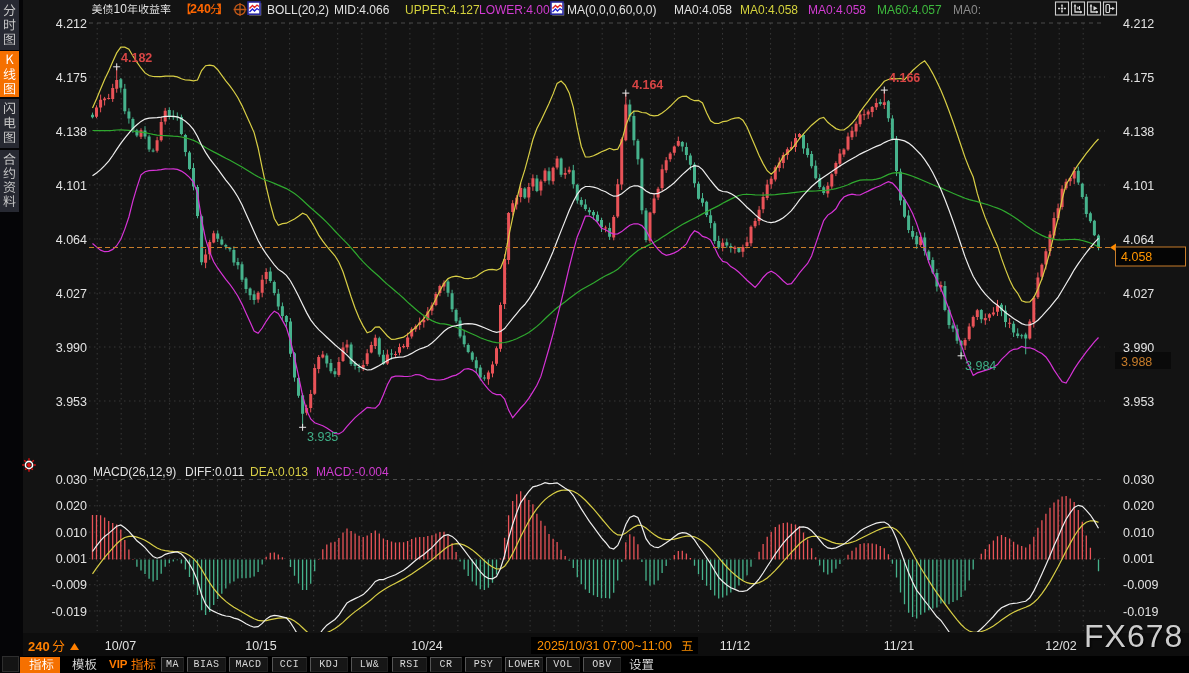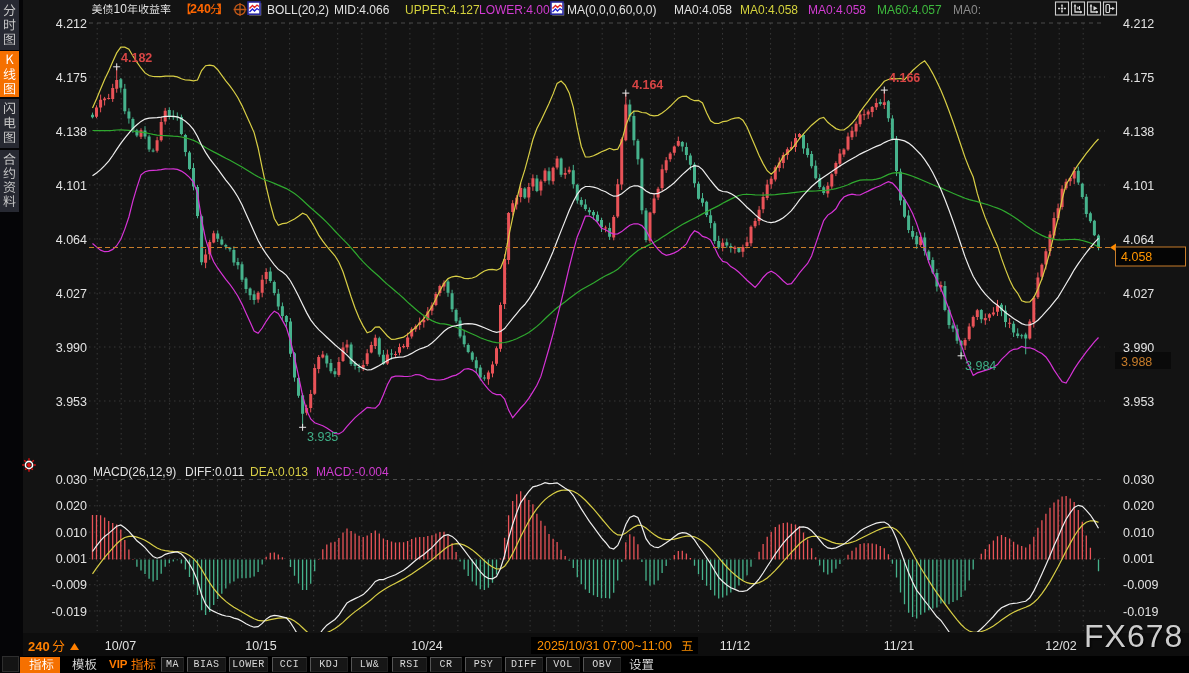--- a/index.html
+++ b/index.html
@@ -17,28 +17,28 @@
 <div class="tab" style="top:0;height:50px"></div>
 <div class="tab tabsel" style="top:51px;height:46px"></div>
 <div class="tab" style="top:99px;height:49px"></div>
 <div class="tab" style="top:150px;height:62px"></div>
 </div>
 <div style="position:absolute;left:20px;top:657px;width:40px;height:16px;background:#f57000"></div>
 
 <div style="position:absolute;left:2px;top:656px;width:17px;height:16px;background:#141414;border:1px solid #2e2e2e"></div>
 <div style="position:absolute;left:161px;top:657px;width:23px;height:15px;background:#161616;border:1px solid #555;border-right-color:#222;border-bottom-color:#222;color:#d8d8d8;font:10px &quot;Liberation Mono&quot;,monospace;text-align:center;line-height:13px;letter-spacing:0.5px">MA</div>
 <div style="position:absolute;left:187px;top:657px;width:39px;height:15px;background:#161616;border:1px solid #555;border-right-color:#222;border-bottom-color:#222;color:#d8d8d8;font:10px &quot;Liberation Mono&quot;,monospace;text-align:center;line-height:13px;letter-spacing:0.5px">BIAS</div>
-<div style="position:absolute;left:229px;top:657px;width:39px;height:15px;background:#161616;border:1px solid #555;border-right-color:#222;border-bottom-color:#222;color:#d8d8d8;font:10px &quot;Liberation Mono&quot;,monospace;text-align:center;line-height:13px;letter-spacing:0.5px">LOWER</div>
+<div style="position:absolute;left:229px;top:657px;width:39px;height:15px;background:#161616;border:1px solid #555;border-right-color:#222;border-bottom-color:#222;color:#d8d8d8;font:10px &quot;Liberation Mono&quot;,monospace;text-align:center;line-height:13px;letter-spacing:0.5px">MACD</div>
 <div style="position:absolute;left:272px;top:657px;width:35px;height:15px;background:#161616;border:1px solid #555;border-right-color:#222;border-bottom-color:#222;color:#d8d8d8;font:10px &quot;Liberation Mono&quot;,monospace;text-align:center;line-height:13px;letter-spacing:0.5px">CCI</div>
 <div style="position:absolute;left:310px;top:657px;width:38px;height:15px;background:#161616;border:1px solid #555;border-right-color:#222;border-bottom-color:#222;color:#d8d8d8;font:10px &quot;Liberation Mono&quot;,monospace;text-align:center;line-height:13px;letter-spacing:0.5px">KDJ</div>
 <div style="position:absolute;left:351px;top:657px;width:37px;height:15px;background:#161616;border:1px solid #555;border-right-color:#222;border-bottom-color:#222;color:#d8d8d8;font:10px &quot;Liberation Mono&quot;,monospace;text-align:center;line-height:13px;letter-spacing:0.5px">LW&amp;</div>
 <div style="position:absolute;left:392px;top:657px;width:35px;height:15px;background:#161616;border:1px solid #555;border-right-color:#222;border-bottom-color:#222;color:#d8d8d8;font:10px &quot;Liberation Mono&quot;,monospace;text-align:center;line-height:13px;letter-spacing:0.5px">RSI</div>
 <div style="position:absolute;left:430px;top:657px;width:32px;height:15px;background:#161616;border:1px solid #555;border-right-color:#222;border-bottom-color:#222;color:#d8d8d8;font:10px &quot;Liberation Mono&quot;,monospace;text-align:center;line-height:13px;letter-spacing:0.5px">CR</div>
 <div style="position:absolute;left:465px;top:657px;width:37px;height:15px;background:#161616;border:1px solid #555;border-right-color:#222;border-bottom-color:#222;color:#d8d8d8;font:10px &quot;Liberation Mono&quot;,monospace;text-align:center;line-height:13px;letter-spacing:0.5px">PSY</div>
-<div style="position:absolute;left:505px;top:657px;width:38px;height:15px;background:#161616;border:1px solid #555;border-right-color:#222;border-bottom-color:#222;color:#d8d8d8;font:10px &quot;Liberation Mono&quot;,monospace;text-align:center;line-height:13px;letter-spacing:0.5px">DIFF</div>
+<div style="position:absolute;left:505px;top:657px;width:38px;height:15px;background:#161616;border:1px solid #555;border-right-color:#222;border-bottom-color:#222;color:#d8d8d8;font:10px &quot;Liberation Mono&quot;,monospace;text-align:center;line-height:13px;letter-spacing:0.5px">LOWER</div>
 <div style="position:absolute;left:546px;top:657px;width:34px;height:15px;background:#161616;border:1px solid #555;border-right-color:#222;border-bottom-color:#222;color:#d8d8d8;font:10px &quot;Liberation Mono&quot;,monospace;text-align:center;line-height:13px;letter-spacing:0.5px">VOL</div>
 <div style="position:absolute;left:583px;top:657px;width:38px;height:15px;background:#161616;border:1px solid #555;border-right-color:#222;border-bottom-color:#222;color:#d8d8d8;font:10px &quot;Liberation Mono&quot;,monospace;text-align:center;line-height:13px;letter-spacing:0.5px">OBV</div>
 <div class="fx">FX678</div>
 <svg width="1189" height="673" viewBox="0 0 1189 673" style="position:absolute;left:0;top:0">
 <path d="M97.2 23V455M97.2 480V631M121.2 23V455M121.2 480V631M145.3 23V455M145.3 480V631M169.4 23V455M169.4 480V631M193.4 23V455M193.4 480V631M217.4 23V455M217.4 480V631M241.5 23V455M241.5 480V631M265.6 23V455M265.6 480V631M289.6 23V455M289.6 480V631M313.7 23V455M313.7 480V631M337.7 23V455M337.7 480V631M361.8 23V455M361.8 480V631M385.8 23V455M385.8 480V631M409.9 23V455M409.9 480V631M433.9 23V455M433.9 480V631M457.9 23V455M457.9 480V631M482.0 23V455M482.0 480V631M506.1 23V455M506.1 480V631M530.1 23V455M530.1 480V631M554.1 23V455M554.1 480V631M578.2 23V455M578.2 480V631M602.2 23V455M602.2 480V631M626.3 23V455M626.3 480V631M650.4 23V455M650.4 480V631M674.4 23V455M674.4 480V631M698.5 23V455M698.5 480V631M722.5 23V455M722.5 480V631M746.6 23V455M746.6 480V631M770.6 23V455M770.6 480V631M794.7 23V455M794.7 480V631M818.7 23V455M818.7 480V631M842.8 23V455M842.8 480V631M866.8 23V455M866.8 480V631M890.9 23V455M890.9 480V631M914.9 23V455M914.9 480V631M939.0 23V455M939.0 480V631M963.0 23V455M963.0 480V631M987.1 23V455M987.1 480V631M1011.1 23V455M1011.1 480V631M1035.2 23V455M1035.2 480V631M1059.2 23V455M1059.2 480V631M1083.2 23V455M1083.2 480V631" stroke="#3f3f3f" stroke-width="1" stroke-dasharray="1.5,3.5" fill="none" opacity="0.85"></path>
     <path d="M89 77.0H1105M89 131.0H1105M89 185.0H1105M89 239.0H1105M89 293.0H1105M89 347.0H1105M89 401.0H1105" stroke="#3f3f3f" stroke-width="1" stroke-dasharray="1.5,3.5" fill="none" opacity="0.85"></path>
     <path d="M89 23H1105M89 479.5H1105" stroke="#4a4a4a" stroke-width="1" stroke-dasharray="4,4" fill="none"></path>
     <path d="M89 505.8H1105M89 532.1H1105M89 558.4H1105M89 584.7H1105M89 611.0H1105" stroke="#3f3f3f" stroke-width="1" stroke-dasharray="1.5,3.5" fill="none" opacity="0.85"></path>
     <path d="M96.5 105.3V118.2M100.6 94.6V112.3M104.6 96.9V105.5M108.7 93.9V99.6M112.7 83.8V101.9M116.7 66.8V92.7M141.0 128.3V139.0M157.1 136.8V152.6M161.2 116.9V141.7M165.2 107.9V124.6M205.6 249.1V268.2M209.7 239.9V259.8M213.7 230.7V243.3M258.1 291.2V302.8M262.2 274.9V297.3M266.2 268.3V283.9M306.6 404.7V415.3M310.7 389.9V412.4M314.7 364.2V394.9M318.7 355.0V373.3M322.8 350.9V358.4M338.9 357.1V376.8M343.0 342.2V362.0M347.0 339.8V352.9M363.2 360.2V371.1M367.2 349.2V366.0M371.3 341.7V353.4M375.3 334.6V349.0M387.4 349.6V364.9M395.5 351.3V357.7M399.5 343.5V355.4M403.6 343.9V348.4M407.6 332.8V349.2M411.7 327.3V338.6M415.7 324.4V331.9M419.7 317.6V329.8M423.8 314.7V327.6M427.8 307.1V320.9M431.9 302.4V315.2M435.9 291.9V306.2M439.9 284.6V296.2M444.0 280.4V290.8M488.4 370.5V384.8M492.5 361.3V377.3M496.5 346.4V365.8M500.5 302.4V351.8M504.6 254.2V309.0M508.6 212.0V264.3M512.7 200.2V215.7M516.7 195.1V209.6M520.7 183.1V202.4M528.8 182.9V202.7M532.9 174.4V190.9M540.9 179.5V195.6M545.0 168.3V182.6M553.1 166.6V184.6M557.1 155.9V169.5M565.2 167.7V178.8M569.2 166.6V174.1M605.6 225.6V232.3M613.7 215.1V240.3M617.7 178.9V218.1M621.7 137.4V189.9M625.8 93.1V141.3M650.0 211.7V242.9M654.1 193.3V214.4M658.1 186.8V200.1M662.1 164.5V190.8M666.2 157.1V172.9M670.2 151.9V161.8M674.3 145.4V155.5M678.3 136.6V146.8M722.7 238.5V251.4M734.9 245.7V253.5M742.9 244.6V257.2M747.0 236.7V248.2M751.0 225.4V246.4M755.1 218.0V228.2M759.1 206.1V225.2M763.1 192.3V213.2M767.2 179.7V200.2M771.2 176.2V188.7M775.3 165.3V181.5M779.3 157.5V171.7M783.3 152.4V168.4M787.4 147.3V159.7M791.4 141.5V150.2M795.5 133.4V151.9M799.5 133.0V139.3M827.8 182.2V197.5M831.8 173.2V188.9M835.9 161.3V176.1M839.9 148.9V167.2M843.9 148.2V157.2M848.0 132.6V150.8M852.0 126.7V140.0M856.1 121.5V136.7M860.1 110.8V126.8M864.1 109.4V120.1M868.2 109.6V118.9M872.2 106.1V117.2M876.3 98.3V110.0M884.3 90.1V109.0M920.7 232.6V247.1M940.9 281.4V291.9M965.1 337.9V350.0M969.2 323.3V341.0M973.2 315.5V327.9M977.3 308.9V320.0M985.3 313.5V324.8M989.4 313.2V321.1M993.4 307.2V316.1M997.5 299.9V316.0M1009.6 318.1V328.1M1029.8 319.2V339.6M1033.8 296.2V327.6M1037.9 272.5V299.0M1041.9 263.4V280.2M1045.9 248.6V269.5M1050.0 231.0V256.1M1054.0 212.3V239.3M1058.1 203.6V220.2M1062.1 185.2V209.6M1066.1 178.8V189.9M1070.2 176.9V185.9M1074.2 167.1V184.1" stroke="#e95358" stroke-width="1" fill="none"></path>
     <path d="M92.5 112.6V118.4M120.8 78.0V92.7M124.8 83.9V114.2M128.9 108.2V123.6M132.9 117.4V132.9M136.9 128.8V137.2M145.0 126.2V138.7M149.1 134.7V151.9M153.1 148.5V152.3M169.3 107.3V119.4M173.3 110.3V119.8M177.3 112.4V120.7M181.4 114.6V135.3M185.4 133.8V156.3M189.5 150.9V170.1M193.5 163.1V190.4M197.5 184.9V218.3M201.6 214.6V265.2M217.7 230.4V242.0M221.8 236.3V245.4M225.8 243.7V249.5M229.9 246.9V251.6M233.9 246.3V265.8M237.9 257.9V269.4M242.0 261.6V282.1M246.0 277.0V293.1M250.1 287.4V300.0M254.1 290.5V304.5M270.3 267.3V282.9M274.3 280.5V295.4M278.3 289.0V310.1M282.4 302.5V319.9M286.4 315.0V326.6M290.5 318.2V357.0M294.5 352.1V381.7M298.5 376.8V397.8M302.6 393.3V427.3M326.8 353.3V367.5M330.9 359.0V373.4M334.9 368.1V377.2M351.1 342.4V365.9M355.1 361.1V369.6M359.1 363.6V372.3M379.3 336.7V356.8M383.4 350.0V365.0M391.5 349.2V359.6M448.0 279.5V296.8M452.1 289.8V312.1M456.1 308.5V323.2M460.1 317.2V338.3M464.2 329.9V347.2M468.2 343.3V353.3M472.3 351.1V361.8M476.3 356.8V373.2M480.3 364.8V380.4M484.4 374.9V380.8M524.8 187.2V199.0M536.9 174.9V192.2M549.0 167.4V184.5M561.1 157.5V177.1M573.3 164.9V188.5M577.3 183.8V203.6M581.3 197.2V206.8M585.4 199.2V210.8M589.4 207.5V215.2M593.5 210.1V219.8M597.5 211.5V223.0M601.5 217.7V232.0M609.6 222.7V239.9M629.8 99.6V121.7M633.9 110.6V145.5M637.9 138.9V164.6M641.9 157.7V214.3M646.0 208.0V242.4M682.3 141.0V151.6M686.4 142.6V160.2M690.4 153.3V170.2M694.5 162.4V187.5M698.5 181.5V199.7M702.5 193.0V206.5M706.6 200.7V217.1M710.6 209.8V228.3M714.7 221.2V243.9M718.7 235.8V249.1M726.8 238.5V247.9M730.8 243.3V252.6M738.9 247.0V252.9M803.5 133.2V153.8M807.6 143.0V157.5M811.6 151.0V168.4M815.7 160.4V179.5M819.7 174.1V188.8M823.7 185.7V194.9M880.3 99.1V105.7M888.4 100.0V121.9M892.4 115.2V140.4M896.5 136.0V176.1M900.5 168.6V205.2M904.5 197.7V218.1M908.6 210.2V233.1M912.6 225.9V239.4M916.7 232.0V249.1M924.7 232.5V255.6M928.8 249.7V262.8M932.8 257.3V274.0M936.9 268.9V291.5M944.9 281.2V311.4M949.0 306.3V328.7M953.0 322.5V332.1M957.1 324.7V343.8M961.1 340.0V355.8M981.3 309.1V323.2M1001.5 303.0V316.2M1005.5 305.4V327.3M1013.6 321.2V337.0M1017.7 328.3V338.2M1021.7 333.8V338.7M1025.7 332.7V354.3M1078.3 166.7V184.9M1082.3 182.7V198.7M1086.3 194.0V217.4M1090.4 211.7V223.1M1094.4 219.8V236.1M1098.5 234.2V250.3" stroke="#46b28c" stroke-width="1" fill="none"></path>

